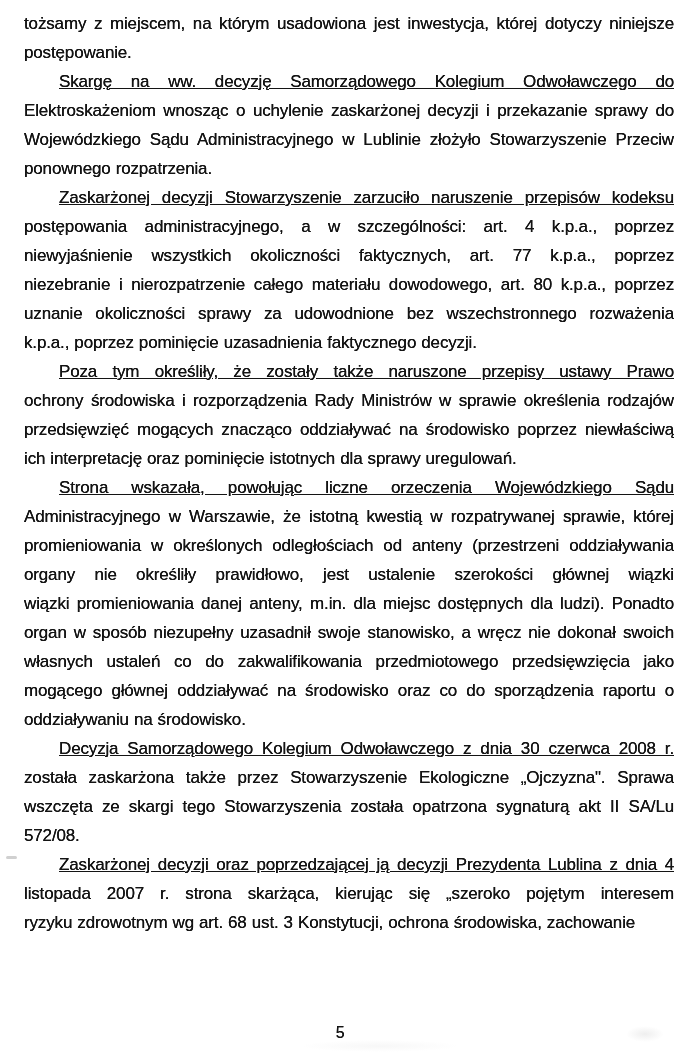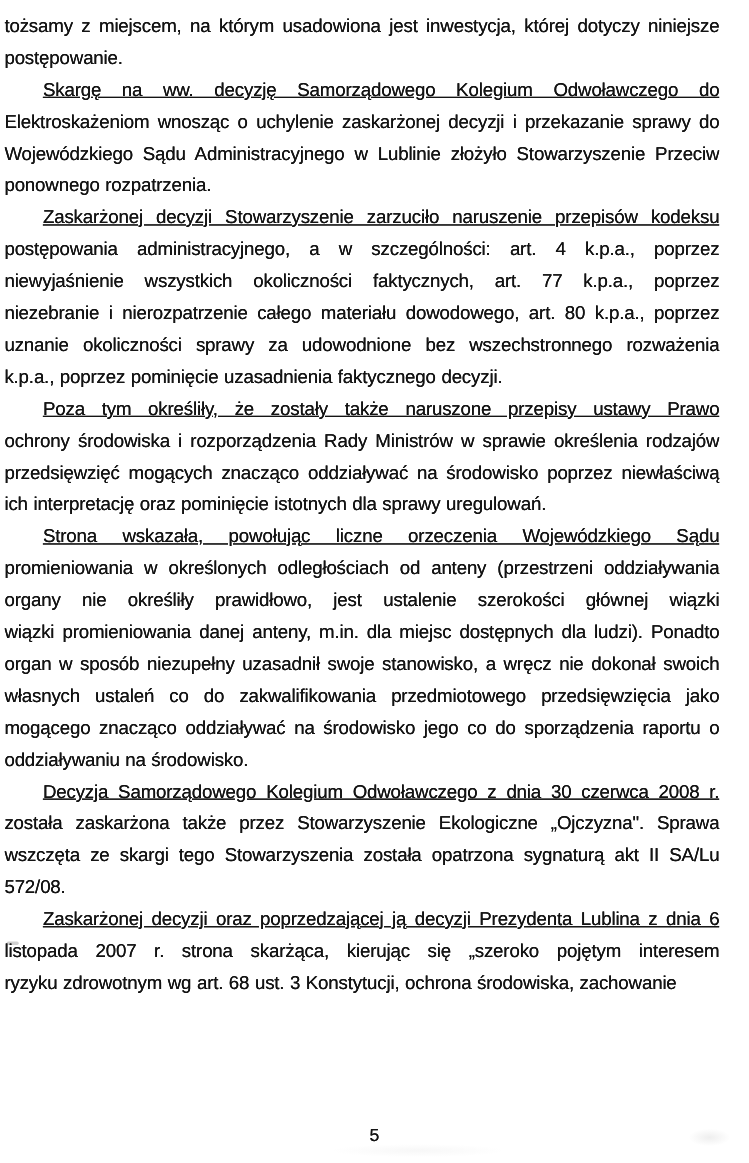--- a/index.html
+++ b/index.html
@@ -12,21 +12,21 @@
     position: relative;
     width: 681px;
     height: 1057px;
     background: #ffffff;
     overflow: hidden;
     font-family: "Liberation Sans", sans-serif;
     color: #141414;
   }
   .textblock {
     position: absolute;
-    left: 4px;
+    left: 24px;
     top: 9px;
     width: 650px;
   }
   .paragraph {
     margin: 0;
     padding: 0;
   }
   .line {
     height: 29px;
     line-height: 29px;
@@ -114,36 +114,37 @@
         <div class="line">k.p.a., poprzez pominięcie uzasadnienia faktycznego decyzji.</div>
       </div>
       <div class="paragraph">
         <div class="line just indent">Poza tym określiły, że zostały także naruszone przepisy ustawy Prawo</div>
         <div class="line just">ochrony środowiska i rozporządzenia Rady Ministrów w sprawie określenia rodzajów</div>
         <div class="line just">przedsięwzięć mogących znacząco oddziaływać na środowisko poprzez niewłaściwą</div>
         <div class="line">ich interpretację oraz pominięcie istotnych dla sprawy uregulowań.</div>
       </div>
       <div class="paragraph">
         <div class="line just indent">Strona wskazała, powołując liczne orzeczenia Wojewódzkiego Sądu</div>
+        <div class="line just">Administracyjnego w Warszawie, że istotną kwestią w rozpatrywanej sprawie, której</div>
         <div class="line just">promieniowania w określonych odległościach od anteny (przestrzeni oddziaływania</div>
         <div class="line just">organy nie określiły prawidłowo, jest ustalenie szerokości głównej wiązki</div>
         <div class="line just">wiązki promieniowania danej anteny, m.in. dla miejsc dostępnych dla ludzi). Ponadto</div>
         <div class="line just">organ w sposób niezupełny uzasadnił swoje stanowisko, a wręcz nie dokonał swoich</div>
         <div class="line just">własnych ustaleń co do zakwalifikowania przedmiotowego przedsięwzięcia jako</div>
-        <div class="line just">mogącego znacząco oddziaływać na środowisko jego co do sporządzenia raportu o</div>
+        <div class="line just">mogącego głównej oddziaływać na środowisko oraz co do sporządzenia raportu o</div>
         <div class="line">oddziaływaniu na środowisko.</div>
       </div>
       <div class="paragraph">
         <div class="line just indent">Decyzja Samorządowego Kolegium Odwoławczego z dnia 30 czerwca 2008 r.</div>
         <div class="line just">została zaskarżona także przez Stowarzyszenie Ekologiczne „Ojczyzna". Sprawa</div>
         <div class="line just">wszczęta ze skargi tego Stowarzyszenia została opatrzona sygnaturą akt II SA/Lu</div>
         <div class="line">572/08.</div>
       </div>
       <div class="paragraph">
-        <div class="line just indent">Zaskarżonej decyzji oraz poprzedzającej ją decyzji Prezydenta Lublina z dnia 6</div>
+        <div class="line just indent">Zaskarżonej decyzji oraz poprzedzającej ją decyzji Prezydenta Lublina z dnia 4</div>
         <div class="line just">listopada 2007 r. strona skarżąca, kierując się „szeroko pojętym interesem</div>
         <div class="line">ryzyku zdrowotnym wg art. 68 ust. 3 Konstytucji, ochrona środowiska, zachowanie</div>
       </div>
     </section>
 
   <div class="pagenum">5</div>
 
   <div class="artifact dash"></div>
   <div class="artifact smudge-br"></div>
   <div class="artifact smudge-mid"></div>

